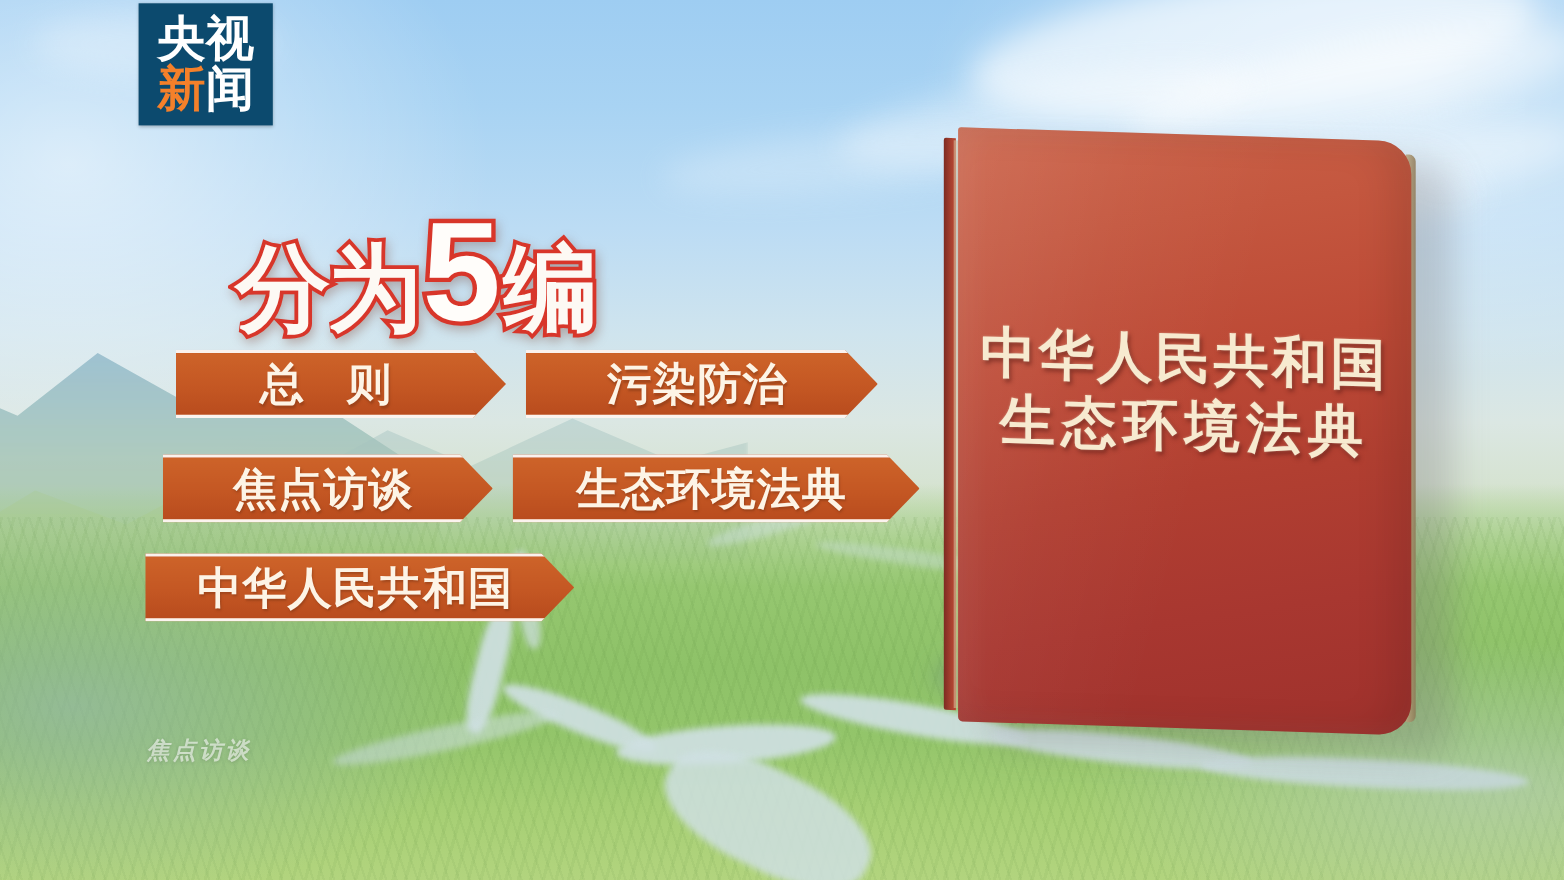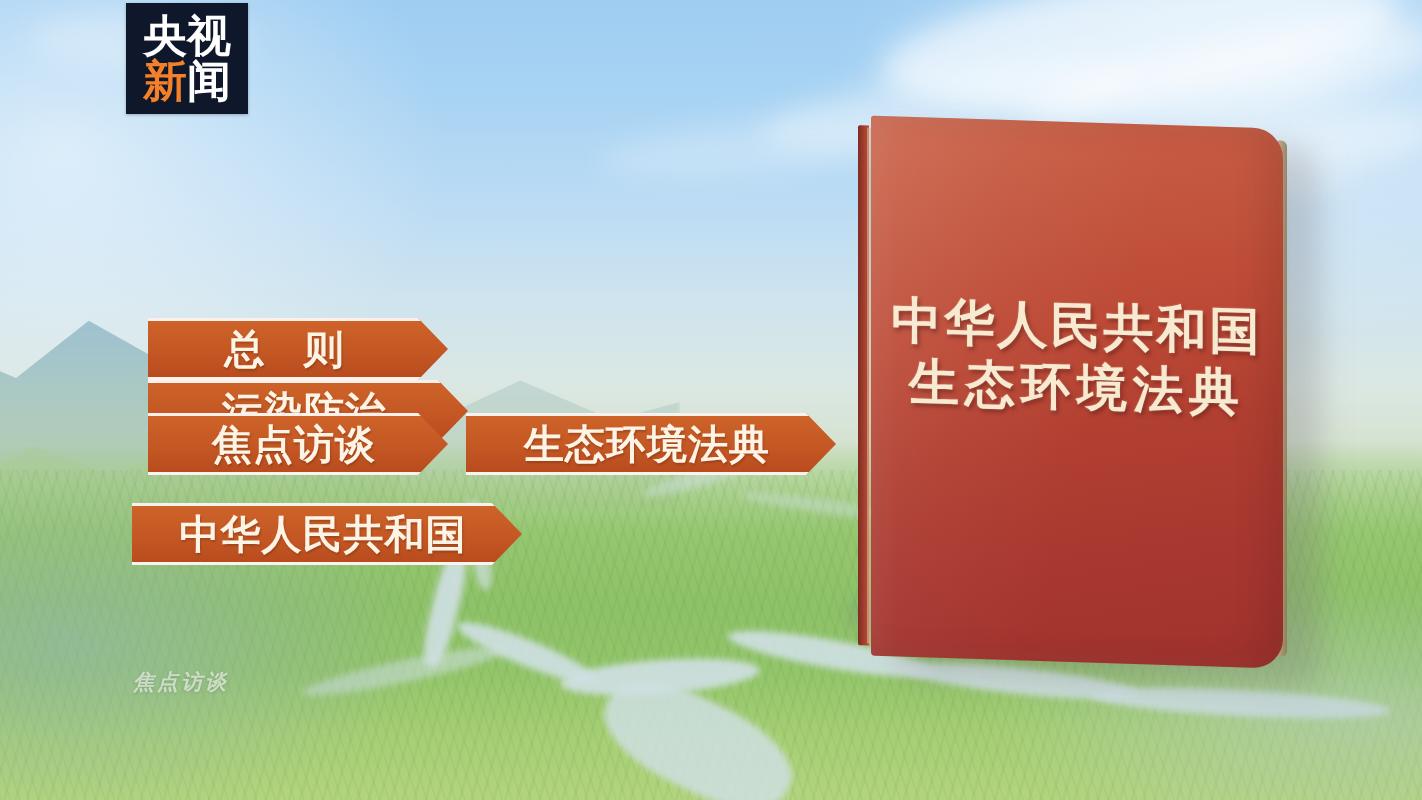--- a/index.html
+++ b/index.html
@@ -110,21 +110,21 @@
   .r7{left:470px;top:500px;width:18px;height:90px;border-radius:40%;transform:rotate(-9deg);opacity:.7;}
   .r8{left:598px;top:700px;width:200px;height:90px;border-radius:45%;transform:rotate(26deg);opacity:.85;}
   .r9{left:300px;top:660px;width:210px;height:22px;border-radius:50%;transform:rotate(-12deg);opacity:.55;}
   .r10{left:640px;top:470px;width:120px;height:16px;border-radius:50%;transform:rotate(-16deg);opacity:.45;}
   .r11{left:740px;top:500px;width:180px;height:14px;border-radius:50%;transform:rotate(8deg);opacity:.4;}
 
   
   .logo{
     position:absolute;left:126px;top:3px;
     width:122px;height:111px;
-    background:#0f172a;
+    background:#0c4a6e;
     display:flex;flex-direction:column;
     align-items:center;justify-content:center;
     gap:1px;
     box-shadow:0 1px 3px rgba(0,0,0,.25);
   }
   .logo-row{
     display:flex;line-height:1;
     font-weight:700;
     font-size:44px;
     letter-spacing:0px;
@@ -152,21 +152,21 @@
     color:#fffdfa;
     -webkit-text-stroke:8px #d8362a;
     paint-order:stroke fill;
     margin:0 2px;
     position:relative;top:6px;
   }
 
   
   .banners{position:absolute;left:0;top:0;width:860px;height:620px;}
   .row{position:absolute;display:flex;}
-  .row-1{left:148px;top:318px;flex-direction:column;}
+  .row-1{left:160px;top:318px;}
   .row-2{left:148px;top:413px;}
   .row-3{left:132px;top:503px;}
   .ban{
     position:relative;
     height:62px;
     display:flex;align-items:center;justify-content:center;
     background:linear-gradient(to bottom,#cd6329 0%,#c45723 55%,#b94c1e 100%);
     clip-path:polygon(0 0, calc(100% - 30px) 0, 100% 50%, calc(100% - 30px) 100%, 0 100%);
     box-shadow:0 3px 6px rgba(110,55,25,.30);
     border-top:3px solid rgba(255,255,255,.92);
@@ -309,20 +309,25 @@
   <div class="logo">
     <div class="logo-row">
       <span class="w">央视</span>
     </div>
     <div class="logo-row">
       <span class="o">新</span>
         <span class="w">闻</span>
     </div>
   </div>
 
+  <div class="headline">
+    <span class="hl-ch">分为</span>
+    <span class="hl-num">5</span>
+    <span class="hl-ch">编</span>
+  </div>
 
   <div class="banners">
 
     <div class="row row-1">
       <div class="ban b-w1 wide-sp">
         <span class="txt">总 则</span>
       </div>
       <div class="gap"></div>
       <div class="ban b-w2">
         <span class="txt">污染防治</span>

